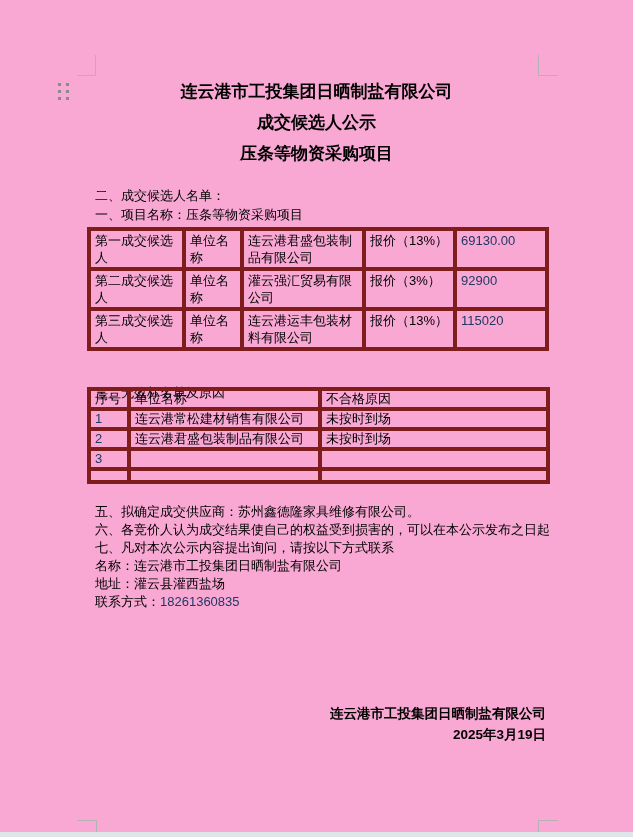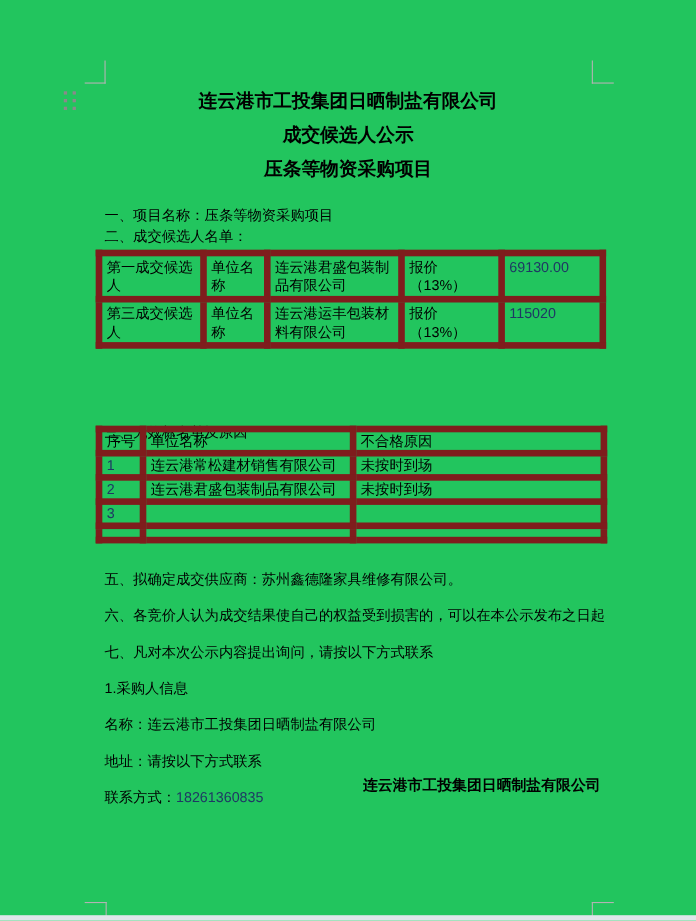--- a/index.html
+++ b/index.html
@@ -1,45 +1,45 @@
 <!DOCTYPE html>
 <html style="--digit-color: #1f3864;"><head>
 <meta charset="utf-8">
 <style>
   html,body{margin:0;padding:0;background:#ffffff;}
   .page{
-    position:relative;width:633px;height:837px;background:#22c55e;overflow:hidden;
+    position:relative;width:633px;height:837px;background:#f9a8d4;overflow:hidden;
     font-family:"Liberation Sans","DejaVu Sans",sans-serif;color:#000;
   }
   
   .mark{position:absolute;border:0 solid #b3b3b3;}
   .mark-tl{left:77px;top:55px;width:18px;height:20px;border-right-width:1px;border-bottom-width:1px;}
   .mark-tr{left:538px;top:55px;width:19px;height:20px;border-left-width:1px;border-bottom-width:1px;}
   .mark-bl{left:77px;top:820px;width:19px;height:15px;border-right-width:1px;border-top-width:1px;}
   .mark-br{left:538px;top:820px;width:19px;height:15px;border-left-width:1px;border-top-width:1px;}
   
   .drag-dots{position:absolute;left:58px;top:83px;display:grid;grid-template-columns:repeat(2,3px);grid-auto-rows:3px;column-gap:5px;row-gap:4px;}
   .drag-dots i{display:block;width:3px;height:3px;background:#8a8a8a;}
   
   .titles{position:absolute;top:76px;left:0;width:100%;text-align:center;font-weight:bold;font-size:17px;}
   .titles div{line-height:31px;}
   
   .items-top{position:absolute;top:186px;left:95px;font-size:13px;line-height:19px;white-space:nowrap;}
   .section-heading{position:absolute;top:356px;left:95px;font-size:13px;line-height:16px;white-space:nowrap;margin-top:29px;}
   
   .doc-table{position:absolute;border-collapse:collapse;table-layout:fixed;}
-  .doc-table td,.doc-table th{border:6px solid #7f1d1d;font-size:13px;line-height:17px;padding:1px 4px;vertical-align:top;text-align:left;font-weight:normal;overflow:hidden;}
+  .doc-table td,.doc-table th{border:4px solid #7f1d1d;font-size:13px;line-height:17px;padding:1px 4px;vertical-align:top;text-align:left;font-weight:normal;overflow:hidden;}
   #candidates-table{left:87px;top:227px;width:458px;}
   #invalid-table{left:87px;top:387px;width:459px;border-radius:30px;}
   #invalid-table td,#invalid-table th{line-height:16px;padding:0 4px;}
   .cell-justify{text-align:justify;}
   .digits{color:var(--digit-color,#1f3864);}
   
   .paragraphs{position:absolute;top:503px;left:95px;font-size:13px;line-height:18px;}
-  .paragraphs div{white-space:nowrap;margin-top:15px;}
+  .paragraphs div{white-space:nowrap;}
   
   .signature{position:absolute;top:703px;left:0;width:546px;text-align:right;font-weight:bold;font-size:13.5px;line-height:21px;}
   
   .page-bottom-edge{position:absolute;left:0;top:832px;width:633px;height:5px;background:#dfe6ea;}
 </style>
 </head>
 <body>
 
 <div class="page">
 
@@ -57,39 +57,46 @@
       <i></i>
   </div>
 
   <div class="titles">
     <div>连云港市工投集团日晒制盐有限公司</div>
     <div>成交候选人公示</div>
     <div>压条等物资采购项目</div>
   </div>
 
   <div class="items-top">
+    <div>二、成交候选人名单：</div>
     <div>一、项目名称：压条等物资采购项目</div>
-    <div>二、成交候选人名单：</div>
   </div>
 
   <table class="doc-table" id="candidates-table">
     <colgroup>
         <col style="width:95px">
         <col style="width:58px">
         <col style="width:122px">
         <col style="width:91px">
         <col style="width:92px">
       </colgroup>
     <tbody>
       <tr style="height:36px">
         <td class="cell-justify">第一成交候选人</td>
         <td class="cell-justify">单位名称</td>
         <td class="cell-justify">连云港君盛包装制品有限公司</td>
         <td>报价（13%）</td>
         <td class="digits">69130.00</td>
+      </tr>
+      <tr style="height:37px">
+        <td class="cell-justify">第二成交候选人</td>
+        <td class="cell-justify">单位名称</td>
+        <td class="cell-justify">灌云强汇贸易有限公司</td>
+        <td>报价（3%）</td>
+        <td class="digits">92900</td>
       </tr>
       <tr style="height:38px">
         <td class="cell-justify">第三成交候选人</td>
         <td class="cell-justify">单位名称</td>
         <td class="cell-justify">连云港运丰包装材料有限公司</td>
         <td>报价（13%）</td>
         <td class="digits">115020</td>
       </tr>
     </tbody>
   </table>
@@ -128,25 +135,25 @@
         <td></td>
         <td></td>
       </tr>
     </tbody>
   </table>
 
   <div class="paragraphs">
     <div>五、拟确定成交供应商：苏州鑫德隆家具维修有限公司。</div>
     <div>六、各竞价人认为成交结果使自己的权益受到损害的，可以在本公示发布之日起</div>
     <div>七、凡对本次公示内容提出询问，请按以下方式联系</div>
-    <div>1.采购人信息</div>
     <div>名称：连云港市工投集团日晒制盐有限公司</div>
-    <div>地址：请按以下方式联系</div>
+    <div>地址：灌云县灌西盐场</div>
     <div><span>联系方式：</span><span class="digits">18261360835</span></div>
   </div>
 
   <div class="signature">
     <div>连云港市工投集团日晒制盐有限公司</div>
+    <div>2025年3月19日</div>
   </div>
 
   <div class="page-bottom-edge"></div>
 
 </div>
 
 </body></html>

